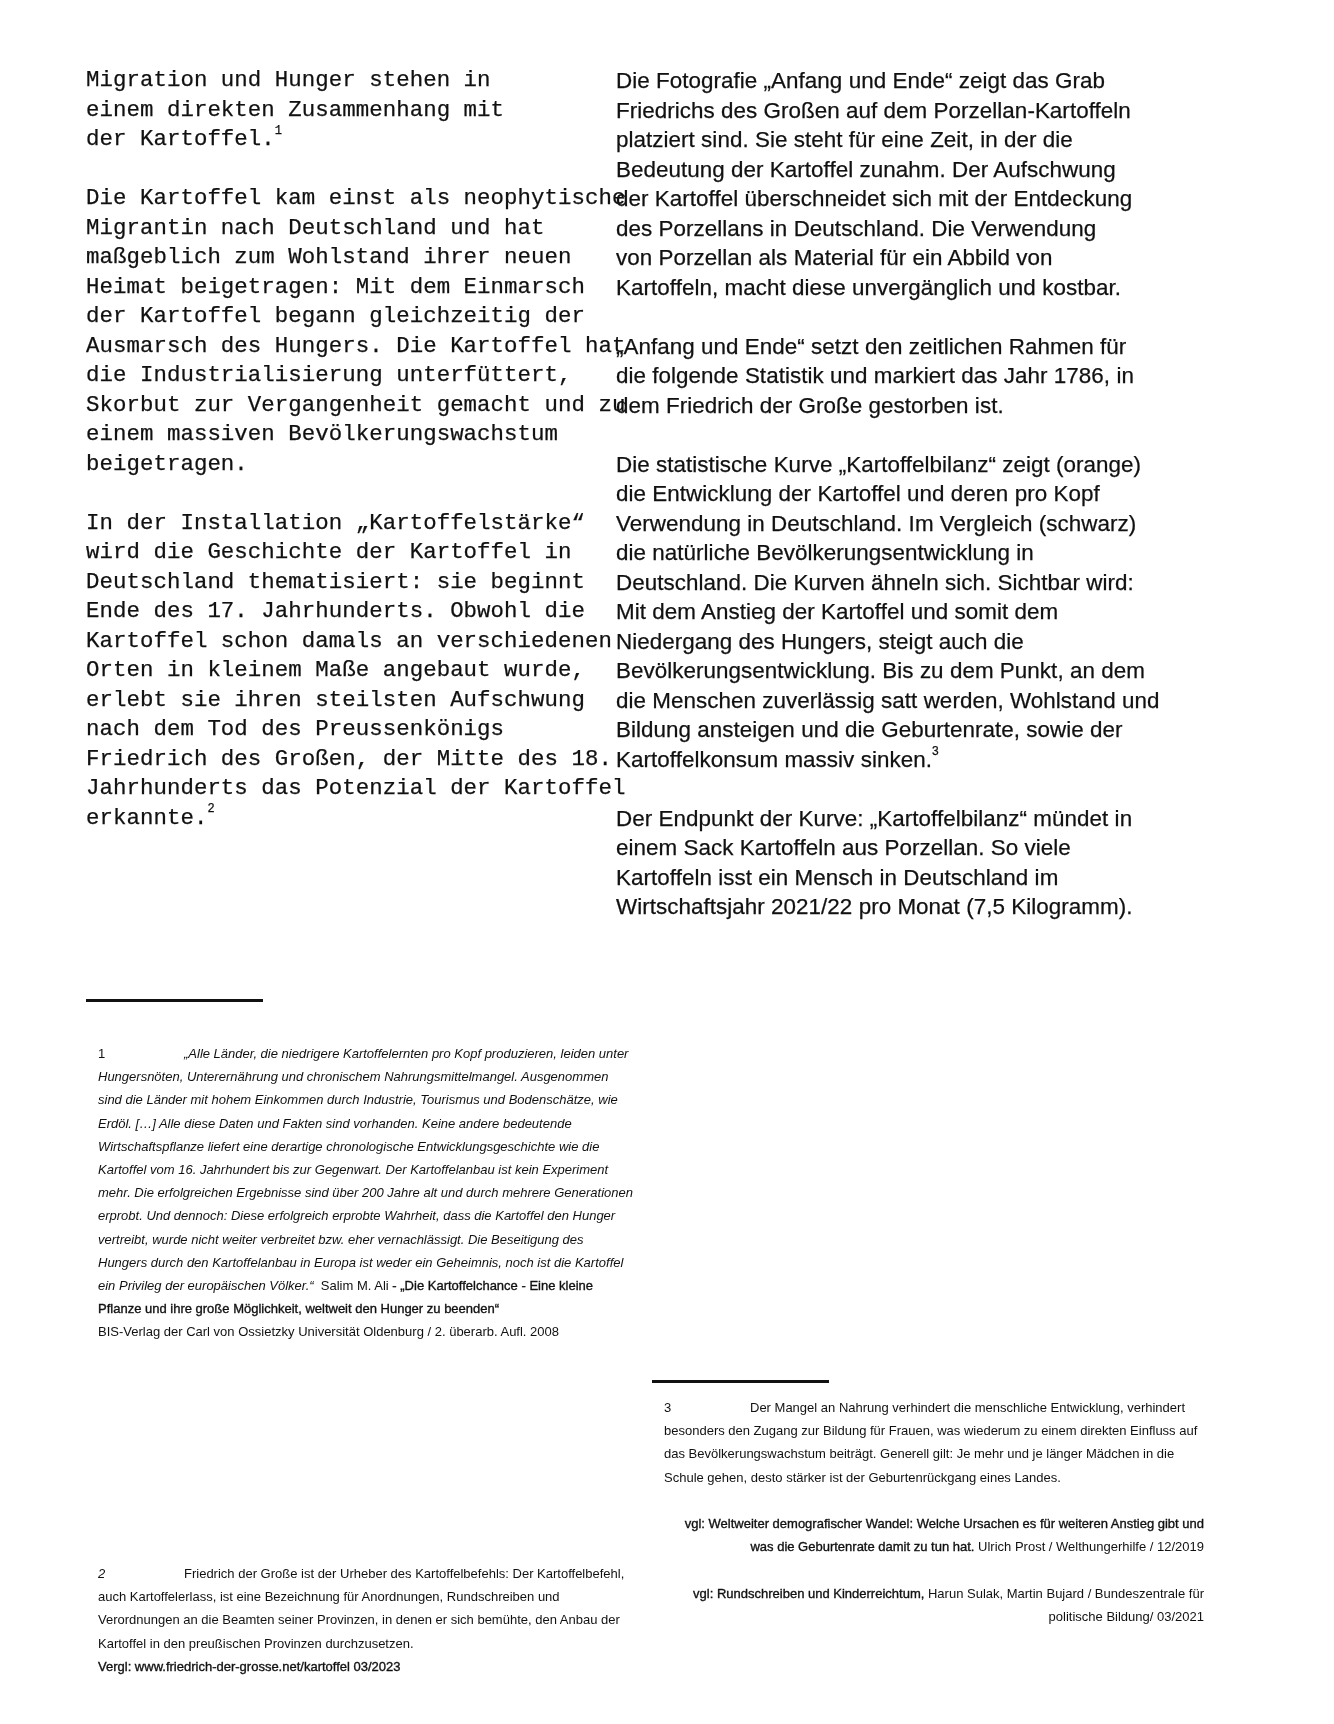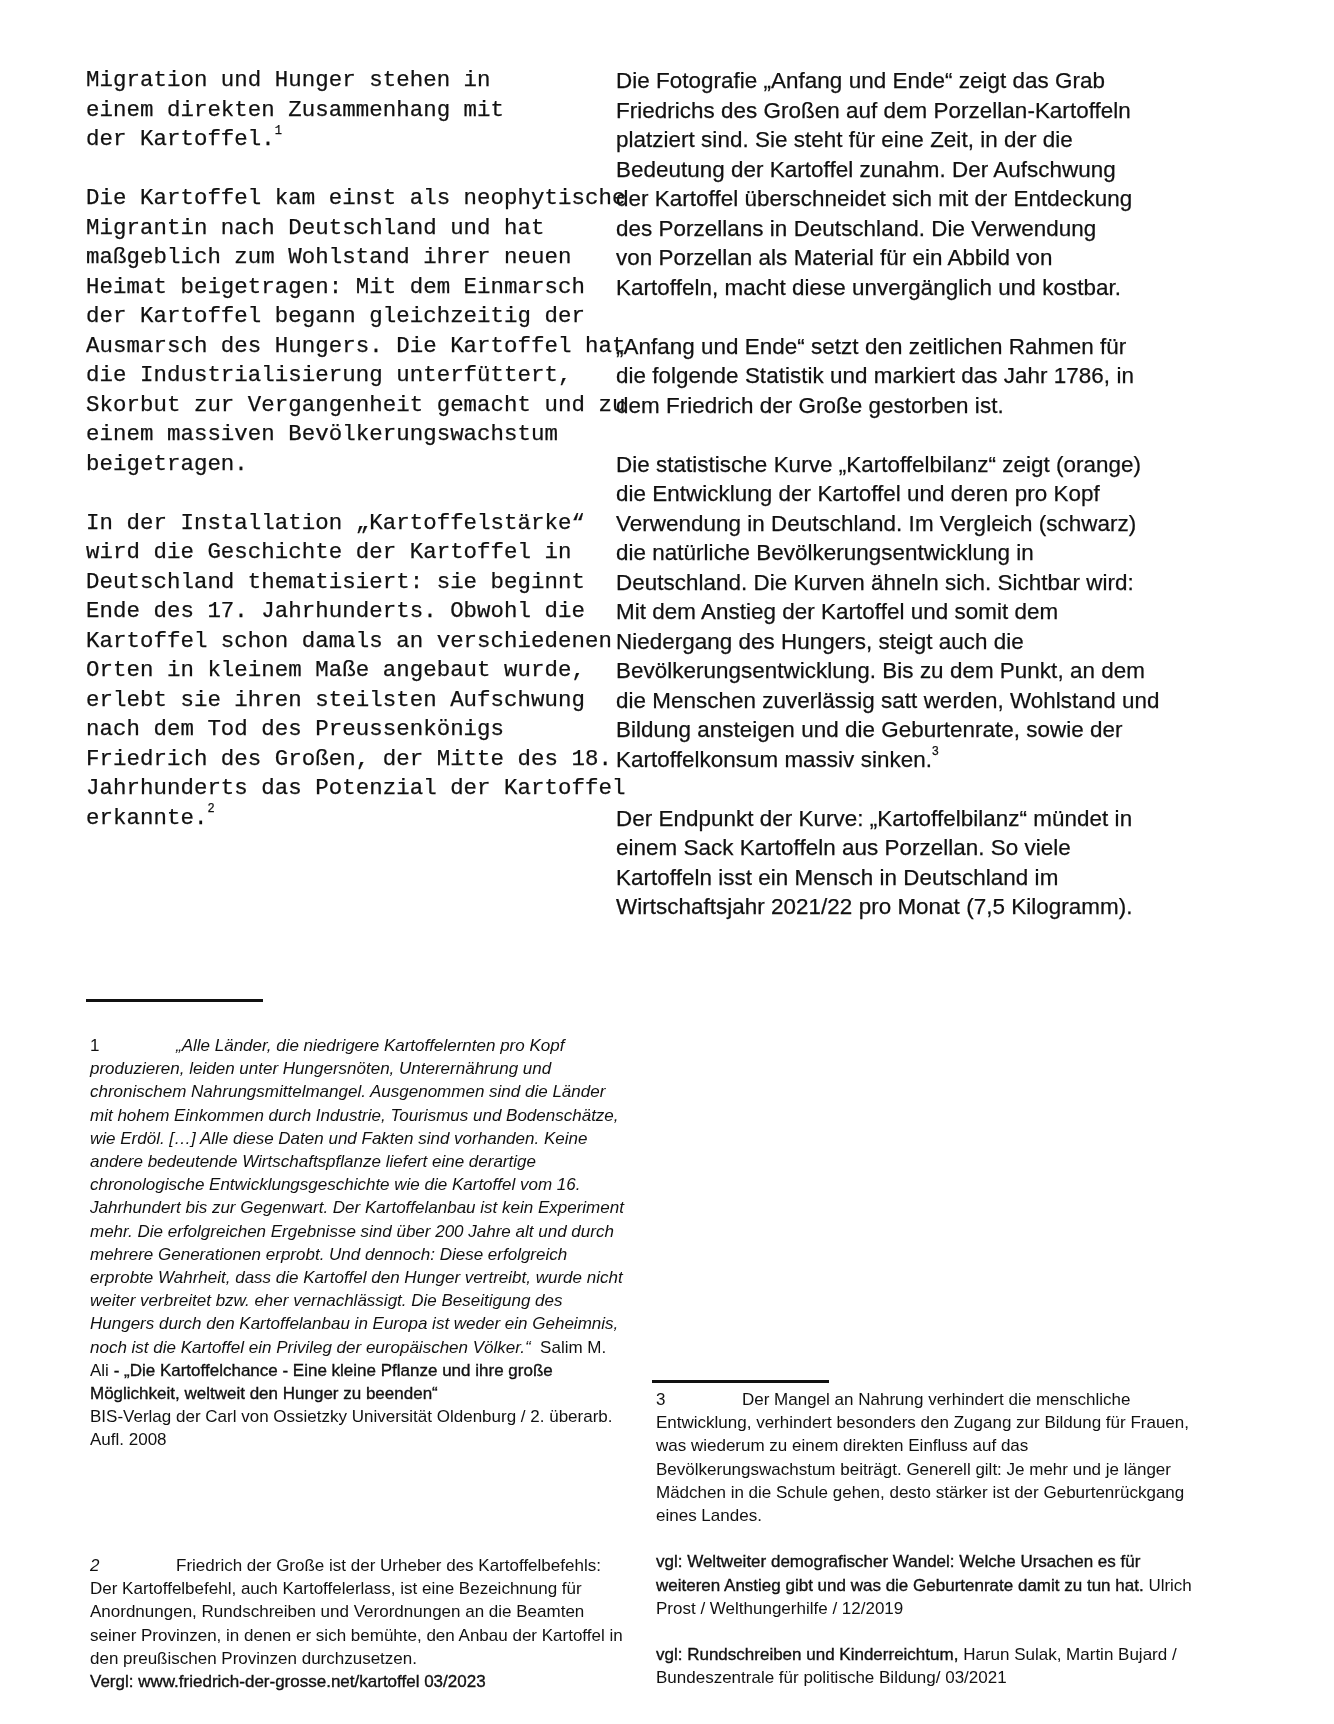--- a/index.html
+++ b/index.html
@@ -42,27 +42,27 @@
     .rule {
       position: absolute;
       height: 3px;
       background: #111111;
       width: 177px;
     }
 
     .fn {
       position: absolute;
       width: 536px;
-      font-size: 17px;
+      font-size: 13px;
       line-height: 23.2px;
-      margin: 4px;
+      margin: 12px;
       color: #111;
     }
     .fn p { margin: 0; }
-    .fn .gap { margin-top: 23.2px; }
+    .fn .gap { margin-top: 23.2px; text-align: right; }
     .fn-num {
       display: inline-block;
       width: 86px;
     }
     .fn-num.italic { font-style: italic; }
     .fn .quote { font-style: italic; }
     .fn .title { -webkit-text-stroke: 0.35px #111; }
   </style>
 </head>
 <body>

